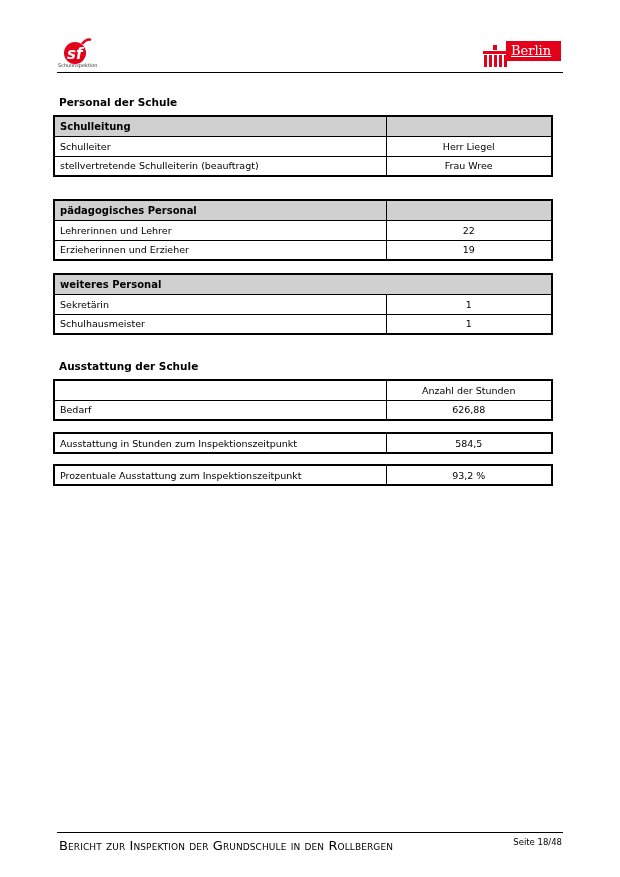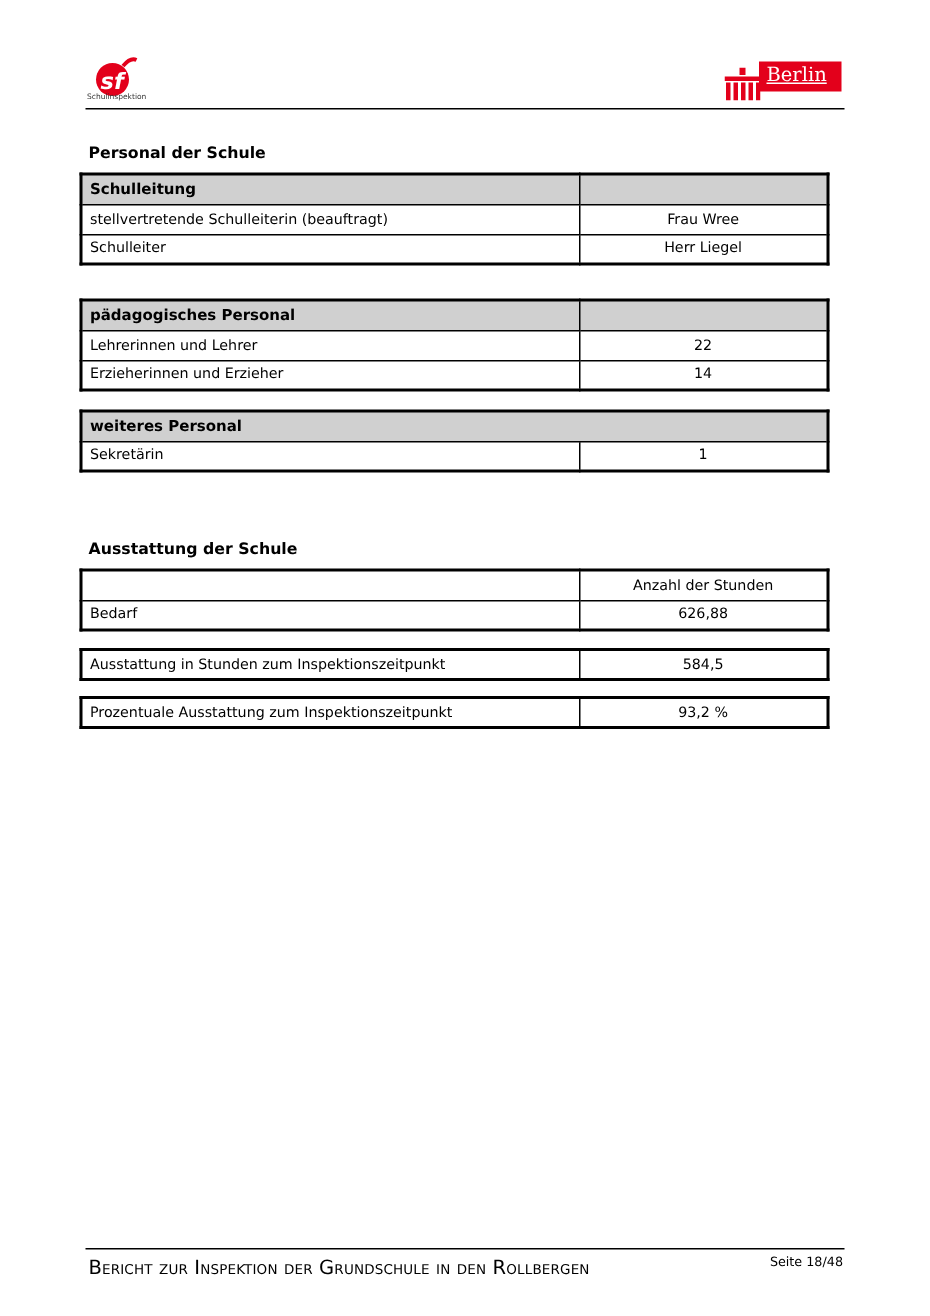--- a/index.html
+++ b/index.html
@@ -48,54 +48,58 @@
 
 <div class="section-title" style="top:96px;">Personal der Schule</div>
 
 <table class="grid" style="top:115px;">
   <tbody>
       <tr class="head">
     <td>Schulleitung</td>
     <td class="val"></td>
   </tr>
   <tr>
+    <td>Schulleiter</td>
+    <td class="val">Herr Liegel</td>
+  </tr>
+  <tr>
     <td>stellvertretende Schulleiterin (beauftragt)</td>
     <td class="val">Frau Wree</td>
-  </tr>
-  <tr>
-    <td>Schulleiter</td>
-    <td class="val">Herr Liegel</td>
   </tr>
 </tbody>
   </table>
 
 <table class="grid" style="top:199px;padding-left:43px;">
   <tbody>
       <tr class="head">
     <td>pädagogisches Personal</td>
     <td class="val"></td>
   </tr>
   <tr>
     <td>Lehrerinnen und Lehrer</td>
     <td class="val">22</td>
   </tr>
   <tr>
     <td>Erzieherinnen und Erzieher</td>
-    <td class="val">14</td>
+    <td class="val">19</td>
   </tr>
 </tbody>
   </table>
 
 <table class="grid" style="top:273px;">
   <tbody>
       <tr class="head">
     <td colspan="2">weiteres Personal</td>
   </tr>
   <tr>
     <td>Sekretärin</td>
+    <td class="val">1</td>
+  </tr>
+  <tr>
+    <td>Schulhausmeister</td>
     <td class="val">1</td>
   </tr>
 </tbody>
   </table>
 
 <div class="section-title" style="top:360px;">Ausstattung der Schule</div>
 
 <table class="grid" style="top:379px;">
   <tbody>
       <tr>

